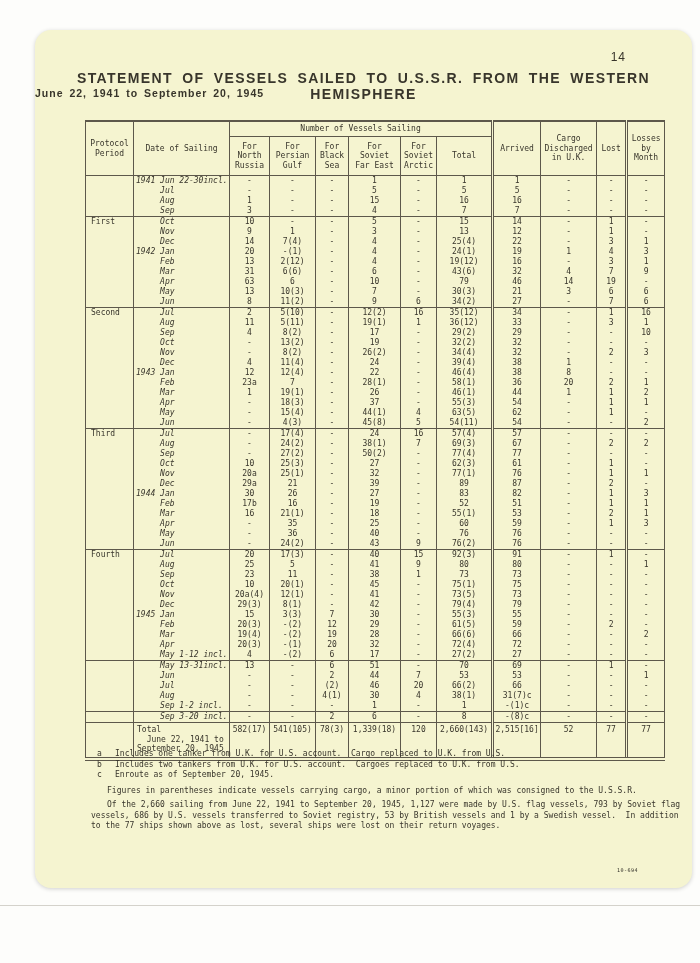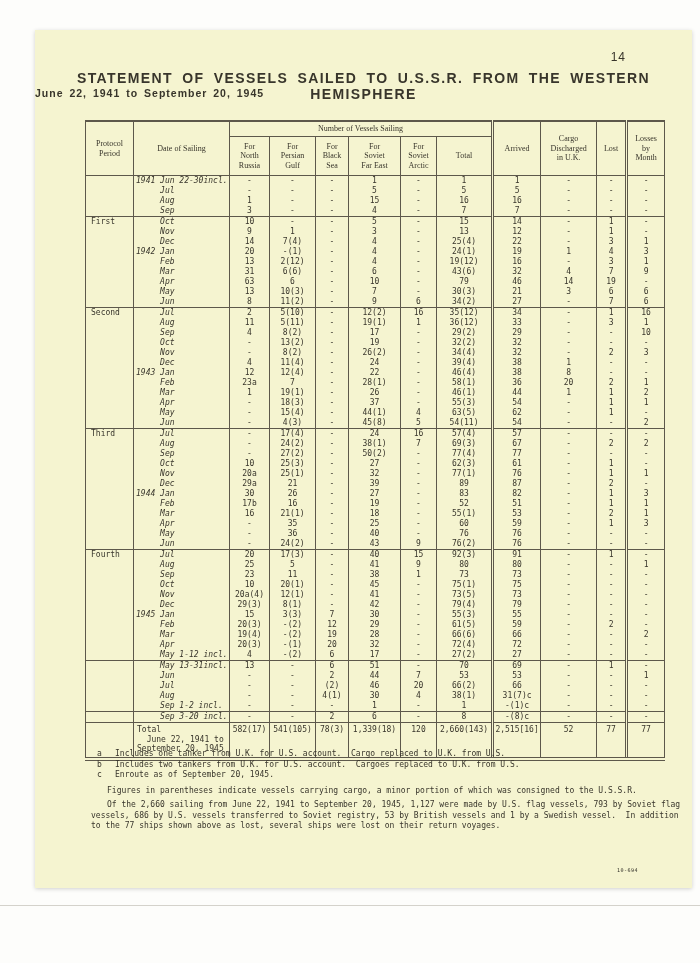--- a/index.html
+++ b/index.html
@@ -6,21 +6,21 @@
     --page:#f5f4d0; --ink:#38352b; --line:#5d584b;
   }
   html,body{margin:0;padding:0;}
   body{
     width:700px;height:963px;background:#fcfcfa;overflow:hidden;
     font-family:"DejaVu Sans Mono","Liberation Mono",monospace;color:var(--ink);
   }
   .canvas{position:relative;width:700px;height:963px;background:#fdfdfb;}
   .page{
     position:absolute;left:35px;top:30px;width:657px;height:858px;
-    background:var(--page);box-shadow:0 1px 4px rgba(0,0,0,.18);
+    background:var(--page);box-shadow:0 1px 4px rgba(0,0,0,.18);border-radius:16px;
   }
   .page-number{
     position:absolute;top:20px;right:66px;
     font-family:"Liberation Sans",sans-serif;font-size:12px;letter-spacing:1px;
   }
   .title{
     position:absolute;top:40px;left:0;width:100%;text-align:center;
     font-family:"Liberation Sans",sans-serif;font-weight:bold;font-size:14px;
     letter-spacing:1.4px;word-spacing:4px;
   }
@@ -31,21 +31,20 @@
   }
   table.vessels{
     position:absolute;left:50px;top:90px;border-collapse:collapse;table-layout:fixed;
     width:579px;border:1px solid var(--line);border-top:2px solid var(--line);
     border-bottom:4px double var(--line);
   }
   th,td{border-left:1px solid var(--line);padding:0;font-weight:normal;}
   thead th{
     font-size:8px;line-height:9.5px;text-align:center;vertical-align:middle;
     white-space:pre-line;
-    font-family:Liberation Serif, serif;
   }
   thead tr.h1 th{height:14px;}
   thead tr.h2 th{height:38px;}
   th.group-head{border-bottom:1px solid var(--line);}
   tbody td{
     font-size:8px;height:10px;line-height:10px;text-align:center;
     white-space:pre;overflow:hidden;
   }
   td.date{text-align:left;padding-left:2px;font-style:italic;}
   td.period{text-align:left;padding-left:5px;vertical-align:top;font-size:8px;line-height:10px;}

